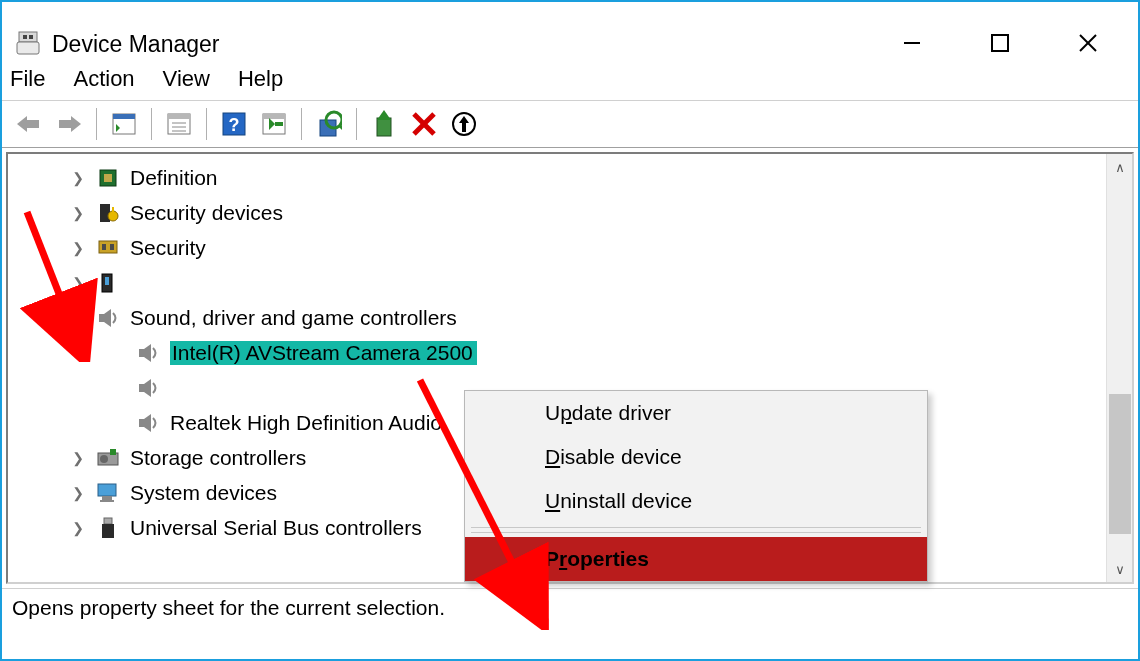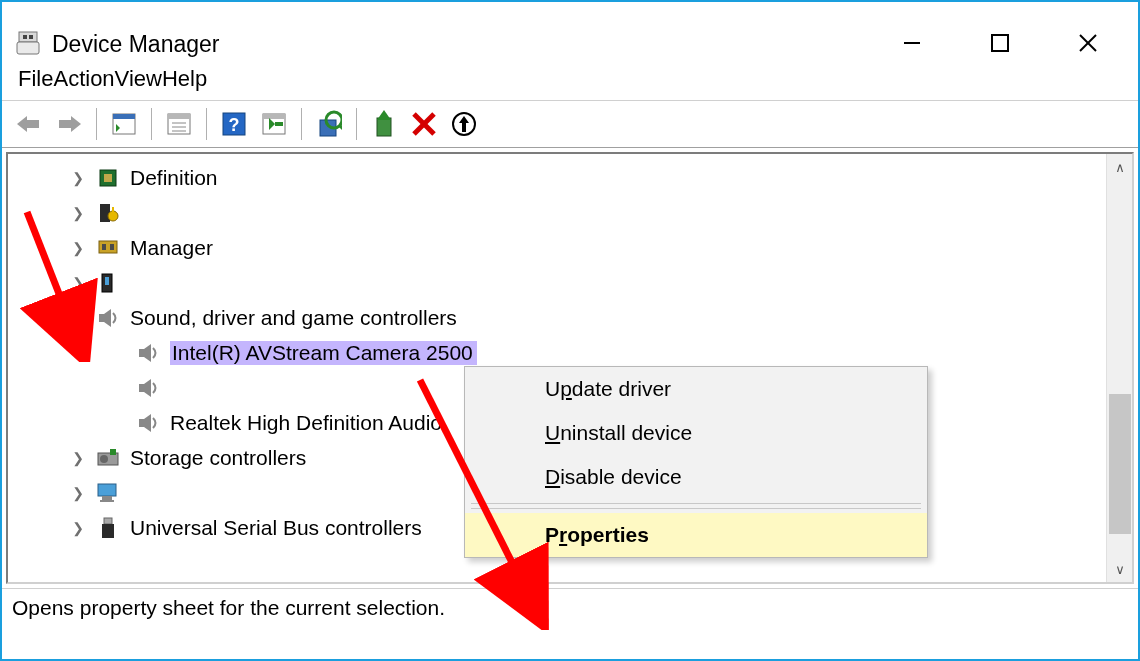--- a/index.html
+++ b/index.html
@@ -48,21 +48,22 @@
     height: 30px;
     display: flex;
     align-items: center;
     justify-content: center;
     cursor: default;
   }
   .menubar {
     display: flex;
     height: 42px;
     align-items: center;
-    padding-left: 16px;
+    padding-left: 8px;
+    gap: 28px;
     border-bottom: 1px solid transparent;
     font-size: 22px;
   }
   .menubar span { cursor: default; }
   .toolbar {
     display: flex;
     align-items: center;
     height: 48px;
     padding-left: 10px;
     border-top: 1px solid #d0d0d0;
@@ -115,21 +116,21 @@
     width: 24px;
     height: 24px;
     margin-right: 10px;
     display: flex;
     align-items: center;
     justify-content: center;
   }
   .lvl1 { padding-left: 60px; }
   .lvl2 { padding-left: 100px; }
   .selected-text {
-    background: #c4b5fd;
+    background: #14b8a6;
     padding: 0 4px 0 2px;
   }
   .scrollbar {
     width: 26px;
     background: #f0f0f0;
     position: relative;
     border-left: 1px solid #e0e0e0;
   }
   .sb-arrow {
     position: absolute;
@@ -152,40 +153,40 @@
     height: 38px;
     display: flex;
     align-items: center;
     padding-left: 10px;
     font-size: 21px;
     border-top: 1px solid #d0d0d0;
   }
   .context-menu {
     position: absolute;
     left: 462px;
-    top: 364px;
+    top: 388px;
     width: 464px;
     background: #f2f2f2;
     border: 1px solid #b8b8b8;
     box-shadow: 4px 4px 6px rgba(0,0,0,0.2);
   }
   .cm-item {
     height: 44px;
     display: flex;
     align-items: center;
     padding-left: 80px;
     font-size: 21px;
   }
   .cm-sep {
     height: 1px;
     background: #c8c8c8;
     margin: 4px 6px;
   }
   .cm-hover {
-    background: #fef9c3;
+    background: #b91c1c;
     font-weight: bold;
   }
   .annotation-arrow {
     position: absolute;
     pointer-events: none;
   }
 </style>
 </head>
 <body>
 
@@ -319,32 +320,33 @@
 
       <div class="node lvl1">
         <span class="expander">❯</span>
         <span class="node-icon">
           <svg width="22" height="22">
               <rect x="3" y="2" width="10" height="18" fill="#2a2a2a"></rect>
               <circle cx="16" cy="14" r="5" fill="#e6b800" stroke="#8a6a00"></circle>
               <rect x="15" y="5" width="2" height="6" fill="#e6b800"></rect>
             </svg>
         </span>
+        <span>Security devices</span>
       </div>
 
       <div class="node lvl1">
         <span class="expander">❯</span>
         <span class="node-icon">
           <svg width="22" height="22">
               <rect x="2" y="4" width="18" height="12" fill="#c9a227" stroke="#7a5f10"></rect>
               <rect x="5" y="7" width="4" height="6" fill="#4a4a4a"></rect>
               <rect x="13" y="7" width="4" height="6" fill="#4a4a4a"></rect>
             </svg>
         </span>
-        <span>Manager</span>
+        <span>Security</span>
       </div>
 
       <div class="node lvl1">
         <span class="expander">❯</span>
         <span class="node-icon">
           <svg width="22" height="22">
               <rect x="5" y="2" width="10" height="18" fill="#2a2a2a" stroke="#000"></rect>
               <rect x="8" y="5" width="4" height="8" fill="#4a9fd8"></rect>
             </svg>
         </span>
@@ -411,20 +413,21 @@
 
       <div class="node lvl1">
         <span class="expander">❯</span>
         <span class="node-icon">
           <svg width="24" height="22">
               <rect x="2" y="2" width="18" height="12" fill="#4a9fd8" stroke="#2a5f88"></rect>
               <rect x="6" y="14" width="10" height="4" fill="#888"></rect>
               <rect x="4" y="18" width="14" height="2" fill="#888"></rect>
             </svg>
         </span>
+        <span>System devices</span>
       </div>
 
       <div class="node lvl1">
         <span class="expander">❯</span>
         <span class="node-icon">
           <svg width="16" height="24">
               <rect x="4" y="2" width="8" height="6" fill="#aaa" stroke="#666"></rect>
               <rect x="2" y="8" width="12" height="14" fill="#2a2a2a"></rect>
             </svg>
         </span>
@@ -442,24 +445,24 @@
 
   <div class="statusbar">
     <span>Opens property sheet for the current selection.</span>
   </div>
 
   <div class="context-menu">
     <div class="cm-item">
       <span>U<span style="text-decoration:underline">p</span>date driver</span>
     </div>
     <div class="cm-item">
+      <span><span style="text-decoration:underline">D</span>isable device</span>
+    </div>
+    <div class="cm-item">
       <span><span style="text-decoration:underline">U</span>ninstall device</span>
-    </div>
-    <div class="cm-item">
-      <span><span style="text-decoration:underline">D</span>isable device</span>
     </div>
     <div class="cm-sep"></div>
     <div class="cm-sep"></div>
     <div class="cm-item cm-hover">
       <span>P<span style="text-decoration:underline">r</span>operties</span>
     </div>
   </div>
 
   <svg class="annotation-arrow" style="left:10px;top:200px" width="90" height="160">
     <defs>

